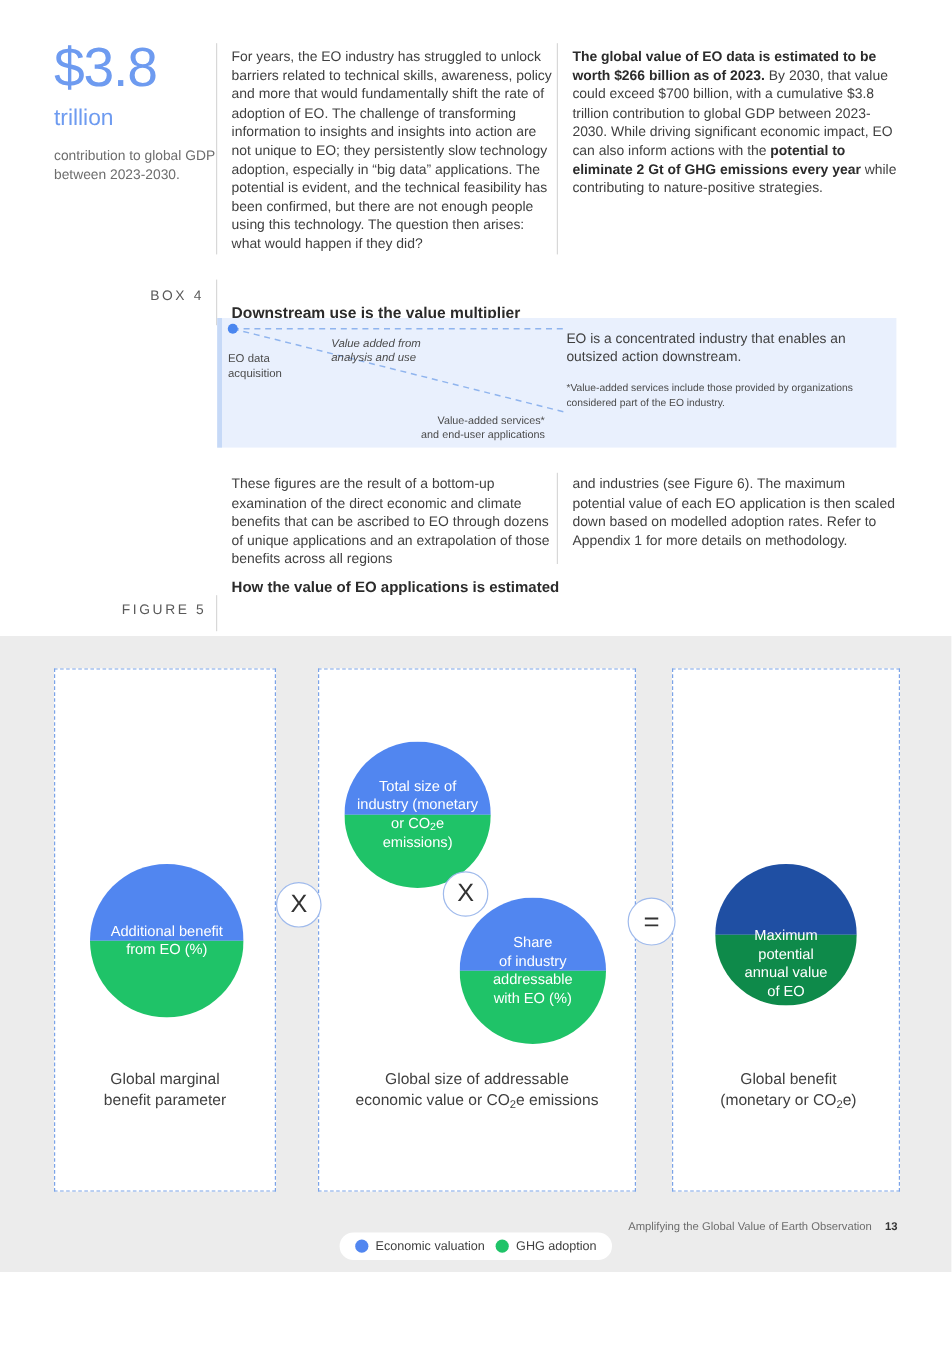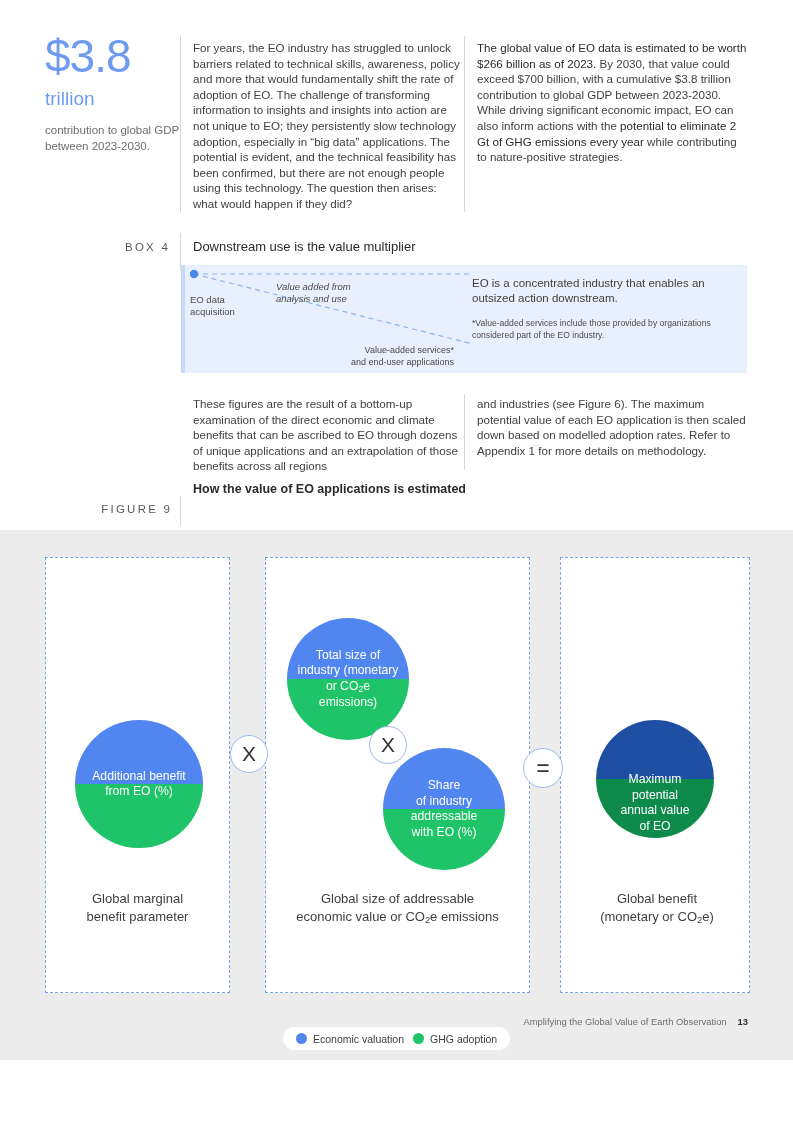--- a/index.html
+++ b/index.html
@@ -20,33 +20,33 @@
   .stat-number {
     font-size: 46px; line-height: 52px; color:#6e9bf0; font-weight:400;
     letter-spacing:-1px;
   }
   .stat-unit { font-size: 19px; color:#6e9bf0; margin-top:6px; }
   .stat-caption { font-size: 11.5px; line-height: 16px; color:#6d6d6d; margin-top:12px; }
 
   .col-rule { position:absolute; background:#d8d8d8; width:1px; }
 
   .body-col { position:absolute; font-size:11.6px; line-height:15.6px; color:#3f3f3f; }
-  .body-col b { font-weight:400; color:#2b2b2b; }
+  .body-col b { font-weight:700; color:#2b2b2b; }
   .col-a { left:193px; top:40px; width:268px; }
   .col-b { left:477px; top:40px; width:270px; }
 
   
   .box-label {
     position:absolute; font-size:11.5px; letter-spacing:2.2px; color:#5a5a5a;
     text-align:right;
   }
   .box4-label { left:60px; top:241px; width:110px; }
   .box4-title {
-    position:absolute; left:193px; top:239px; width:430px;
-    font-size:13px; font-weight:400; color:#2b2b2b;
+    position:absolute; left:193px; top:253px; width:430px;
+    font-size:13px; font-weight:700; color:#2b2b2b;
   }
   .box4-rule { left:180px; top:233px; height:38px; }
 
   .box4-panel {
     position:absolute; left:181px; top:265px; width:566px; height:108px;
     background:#e9f0fd;
   }
   .box4-panel .left-edge {
     position:absolute; left:0; top:0; width:4px; height:100%; background:#c6d9f7;
   }
@@ -190,21 +190,21 @@
 
   <div class="b4-right">
     <div class="b4-right-main">EO is a concentrated industry that enables an outsized action downstream.</div>
     <div class="b4-right-note">*Value-added services include those provided by organizations considered part of the EO industry.</div>
   </div>
 
   <div class="col-rule" style="left:464px; top:394px; height:76px;"></div>
   <div class="body-col col-c">These figures are the result of a bottom-up examination of the direct economic and climate benefits that can be ascribed to EO through dozens of unique applications and an extrapolation of those benefits across all regions</div>
   <div class="body-col col-d">and industries (see Figure 6). The maximum potential value of each EO application is then scaled down based on modelled adoption rates. Refer to Appendix 1 for more details on methodology.</div>
 
-  <div class="box-label fig-label">FIGURE 9</div>
+  <div class="box-label fig-label">FIGURE 5</div>
   <div class="col-rule fig-rule"></div>
   <div class="fig-title">How the value of EO applications is estimated</div>
 </div>
 
 <div class="diagram">
   <div class="panel panel-1"></div>
   <div class="panel panel-2"></div>
   <div class="panel panel-3"></div>
 </div>
 

